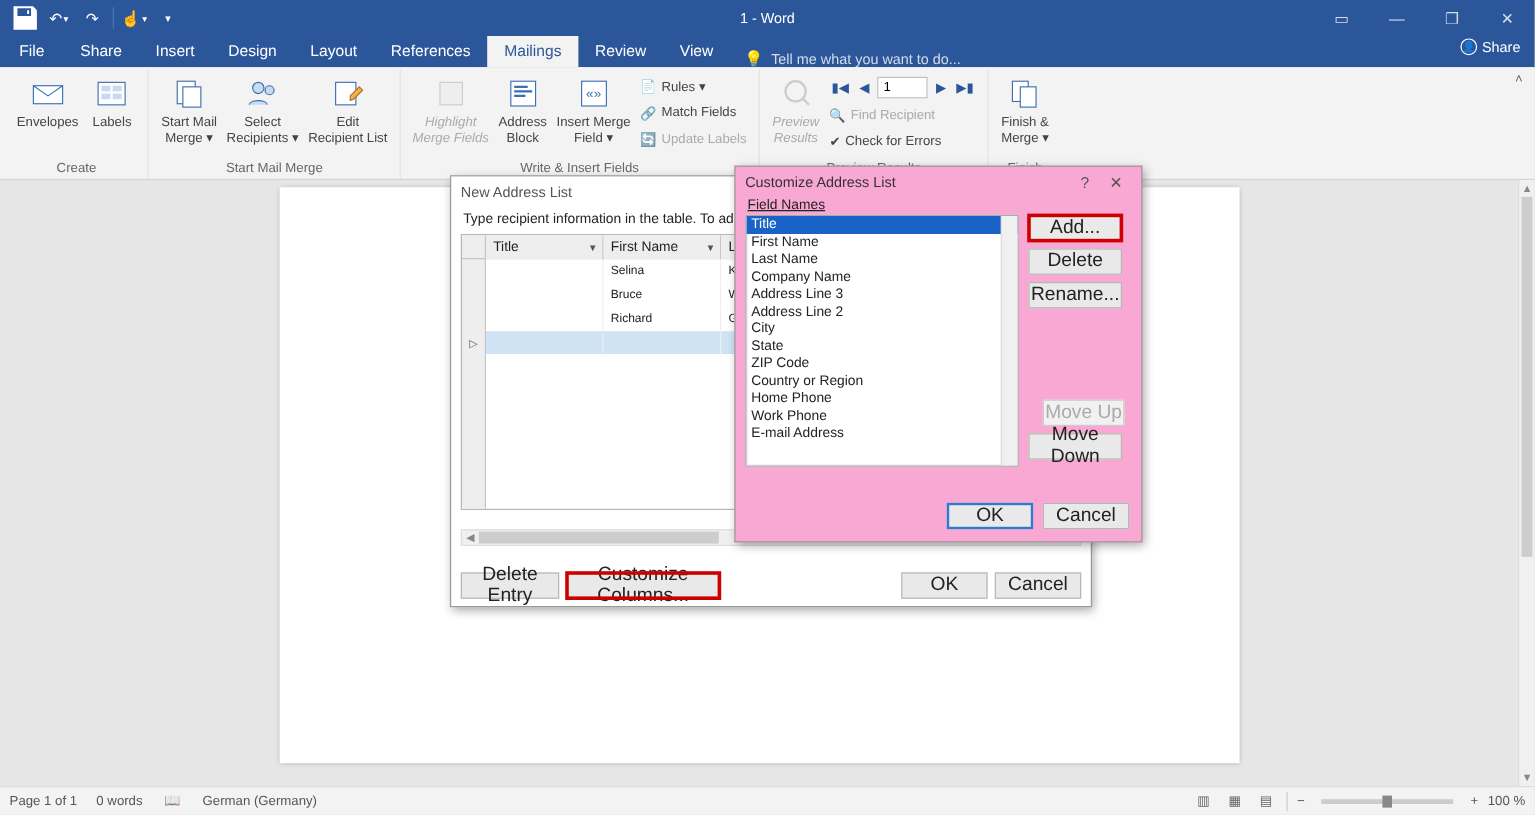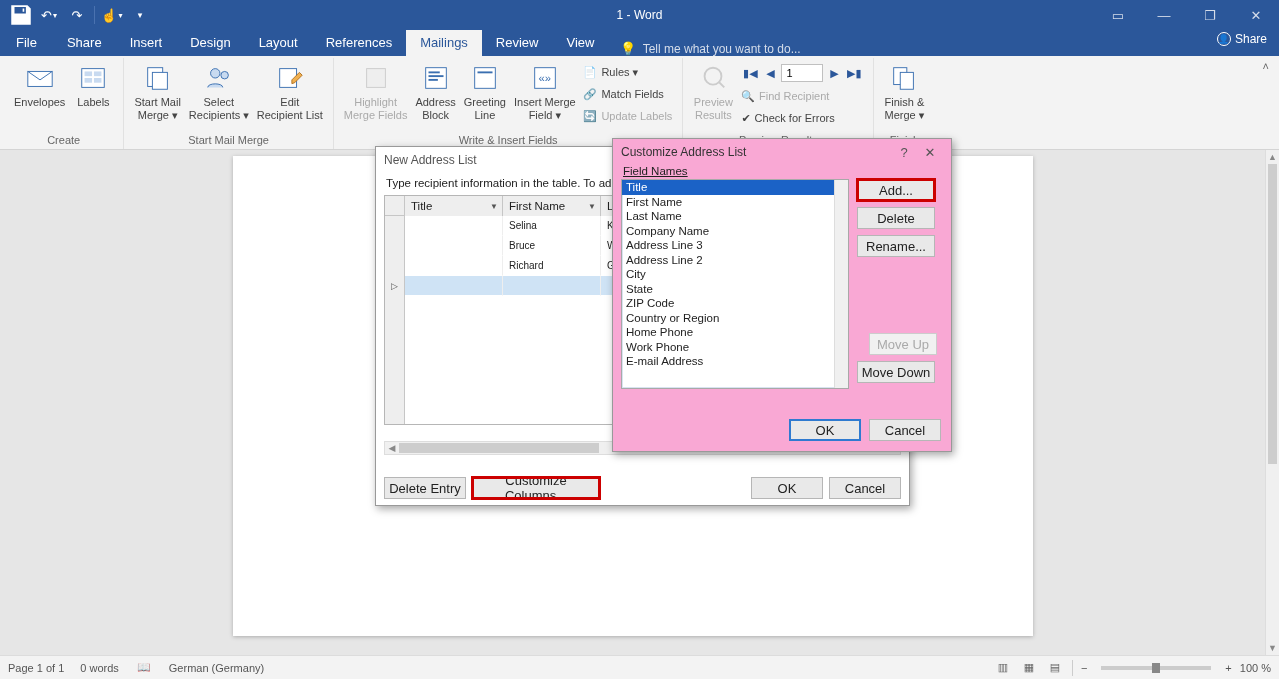--- a/index.html
+++ b/index.html
@@ -22,21 +22,21 @@
   .tellme { display:flex; align-items:center; gap:6px; padding-left:12px; color:#d5ddea; font-size:12px; }
   .bulb { font-size:13px; color:#f7d774; }
   .share-btn { position:absolute; right:12px; top:2px; display:flex; align-items:center; gap:4px; color:#fff; font-size:12px; }
   .share-ico { width:14px; height:14px; border:1px solid #fff; border-radius:50%; display:flex; align-items:center; justify-content:center; font-size:9px;}
 
   
   .ribbon { height:94px; background:#f3f3f3; border-bottom:1px solid #d4d4d4; display:flex; padding:2px 0 0 4px; position:relative; }
   .group { display:flex; flex-direction:column; padding:2px 6px 0; border-right:1px solid #e1e1e1; }
   .group-btns { display:flex; flex:1; }
   .rb-btn { display:flex; flex-direction:column; align-items:center; justify-content:flex-start; padding:2px 4px 0; min-width:48px; color:#444; font-size:11px; line-height:1.15; text-align:center; }
-  .rb-btn.disabled { color:#aaa; }
+  .rb-btn.disabled { color:#aaa;font-style:italic; }
   .rb-ico { width:32px; height:32px; display:flex; align-items:center; justify-content:center; margin-bottom:2px; }
   .rb-ico svg { width:30px; height:30px; }
   .group-label { text-align:center; color:#666; font-size:11px; padding:2px 0 3px; }
   .small-stack { display:flex; flex-direction:column; justify-content:flex-start; gap:2px; padding:2px 4px; font-size:11px; color:#444;}
   .small-item { display:flex; align-items:center; gap:4px; height:20px; }
   .small-item.disabled { color:#aaa; }
   .collapse-caret { position:absolute; right:10px; top:4px; color:#666; font-size:11px;}
   .nav-record { display:flex; align-items:center; gap:2px; height:22px;}
   .nav-ico { width:18px; text-align:center; color:#2b579a; font-size:11px; }
   .record-input { width:42px; height:18px; border:1px solid #c0c0c0; background:#fff; font-size:11px; padding-left:4px;}
@@ -54,21 +54,21 @@
   .sb-right { margin-left:auto; display:flex; align-items:center; gap:8px;}
   .sb-ico { width:18px; height:18px; display:flex; align-items:center; justify-content:center; color:#666;}
   .zoom-track { width:110px; height:4px; background:#ccc; position:relative; margin:0 6px;}
   .zoom-thumb { position:absolute; left:50%; top:-3px; width:8px; height:10px; background:#888; transform:translateX(-50%);}
 
   
   .dialog { position:absolute; background:#fff; border:1px solid #999; box-shadow:2px 3px 8px rgba(0,0,0,0.35); font-size:12px; color:#222;}
   .dlg-title { height:26px; display:flex; align-items:center; padding:0 8px; font-size:12px; color:#444;}
   .dlg-title .spacer{flex:1;}
   .dlg-title .help, .dlg-title .close { width:26px; text-align:center; font-size:13px; color:#555;}
-  .dlg-btn { height:22px; min-width:68px; background:#e9e9e9; border:1px solid #b6b6b6; font-size:13px; color:#222; padding:0 0; display:inline-flex; align-items:center; justify-content:center;}
+  .dlg-btn { height:22px; min-width:68px; background:#e9e9e9; border:1px solid #b6b6b6; font-size:16px; color:#222; padding:0 0; display:inline-flex; align-items:center; justify-content:center;}
   .dlg-btn.disabled{ color:#aaa; border-color:#ccc; background:#f1f1f1;margin-left:12px;}
   .dlg-btn.primary{ border:2px solid #2f7ad0;}
 
   
   #dlg-address { left:375px; top:146px; width:535px; height:360px; }
   #dlg-address .dlg-title { color:#555; }
   .al-instr { padding:4px 10px 6px; font-size:11.5px;}
   .al-grid-wrap { margin:0 8px; border:1px solid #b6b6b6; height:230px; background:#fff; position:relative; display:flex;}
   .rowhead-col { width:20px; background:#eee; border-right:1px solid #c6c6c6; display:flex; flex-direction:column;}
   .rowhead-corner{ height:20px; border-bottom:1px solid #c6c6c6;}
@@ -236,30 +236,20 @@
               <rect x="8" y="17" width="10" height="2" fill="#3a6fb0"></rect>
             </svg>
           </div>
           <span style="white-space:pre">Address
 Block</span>
         </div>
       <div class="rb-btn">
           <div class="rb-ico">
             <svg viewBox="0 0 32 32">
               <rect x="5" y="5" width="22" height="22" fill="#fff" stroke="#3a6fb0"></rect>
-              <rect x="8" y="9" width="16" height="2" fill="#3a6fb0"></rect>
-            </svg>
-          </div>
-          <span style="white-space:pre">Greeting
-Line</span>
-        </div>
-      <div class="rb-btn">
-          <div class="rb-ico">
-            <svg viewBox="0 0 32 32">
-              <rect x="5" y="5" width="22" height="22" fill="#fff" stroke="#3a6fb0"></rect>
               <text x="9" y="20" font-size="12" fill="#3a6fb0">«»</text>
             </svg>
           </div>
           <span style="white-space:pre">Insert Merge
 Field ▾</span>
         </div>
       <div class="small-stack">
         <div class="small-item">
             <span>📄</span>
             <span>Rules ▾</span>

